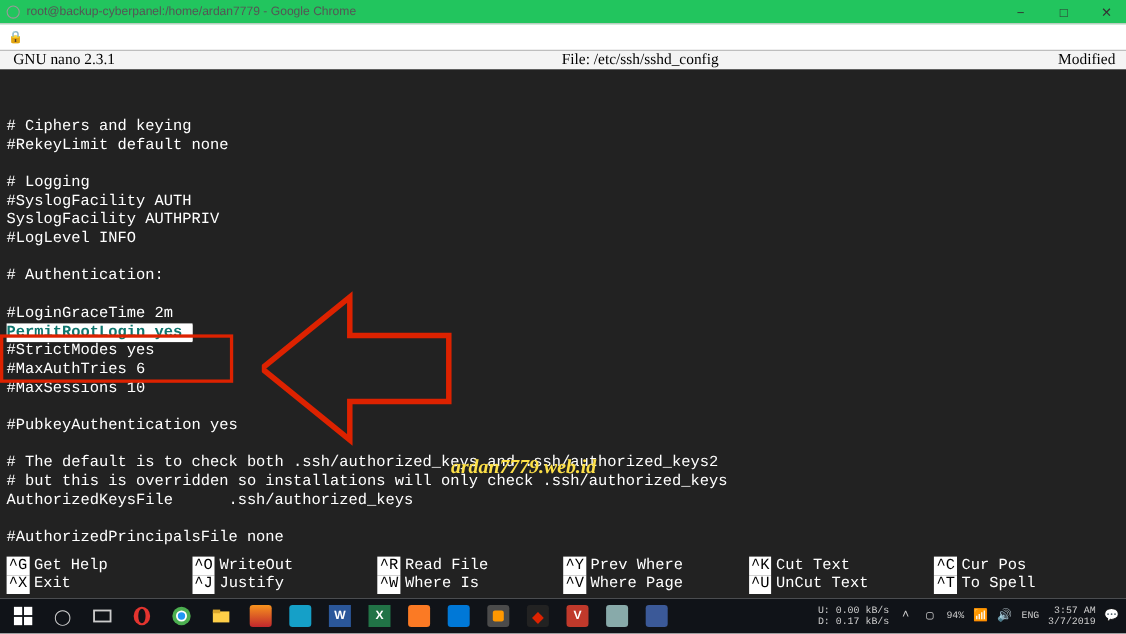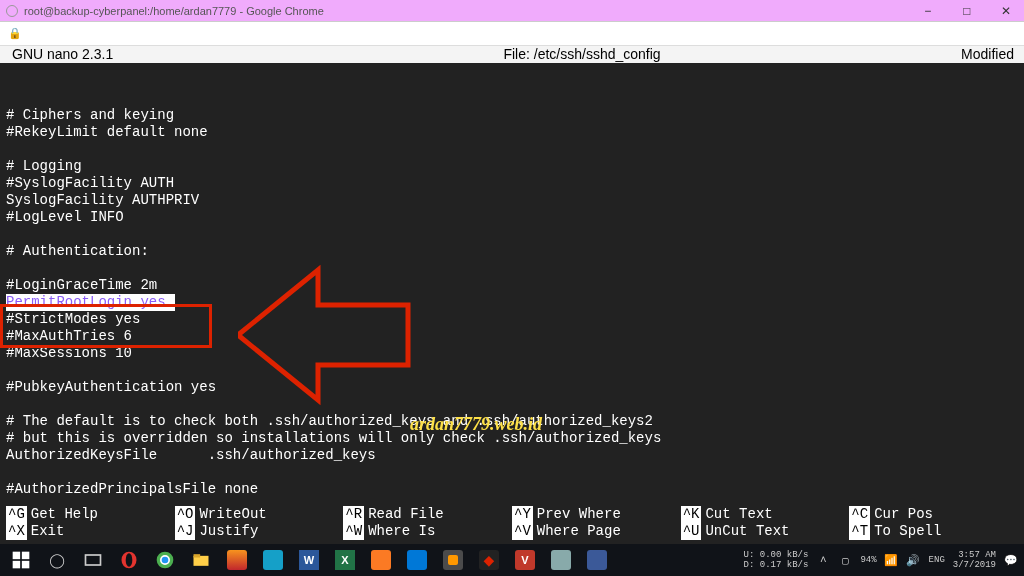--- a/index.html
+++ b/index.html
@@ -1,32 +1,32 @@
 <!DOCTYPE html>
 <html><head>
 <meta charset="utf-8">
 <style>
   * { margin: 0; padding: 0; box-sizing: border-box; }
   html, body { width: 1024px; height: 576px; overflow: hidden; font-family: "Segoe UI", Tahoma, sans-serif; background: #fff; }
   
-  .browser-titlebar { height: 22px; background: #f0abfc; display: flex; align-items: center; justify-content: space-between; font-size: 11px; color: #555; border-bottom: 1px solid #ccc; }
+  .browser-titlebar { height: 22px; background: #22c55e; display: flex; align-items: center; justify-content: space-between; font-size: 11px; color: #555; border-bottom: 1px solid #ccc; }
   .browser-titlebar .left { display: flex; align-items: center; gap: 6px; padding-left: 6px; }
   .browser-titlebar .left .favicon { width: 12px; height: 12px; border-radius: 50%; border: 1px solid #999; display: inline-block; }
   .win-controls span { display:inline-flex; width:36px; height:22px; align-items:center; justify-content:center; font-size:12px; color:#333; }
   .addr-bar { height: 24px; display:flex; align-items:center; font-size:11px; color:#777; padding: 0 8px; gap:8px; border-bottom:1px solid #ddd; }
   .addr-bar .lock-icon { color:#1a8f1a; font-size:11px; }
   .addr-bar .url { flex:1; white-space:nowrap; overflow:hidden; text-overflow:ellipsis; }
   
   .nano { position: relative; background:#222; height:498px; color:#fff; font-family:"Courier New",monospace; font-size:14px; line-height:17px; }
-  .nano-header { background:#f4f4f4; color:#000; height:17px; display:flex; font-size:14px; font-family:Liberation Sans, sans-serif; }
+  .nano-header { background:#f4f4f4; color:#000; height:17px; display:flex; font-size:14px; font-family:Liberation Serif, serif; }
   .nano-header .hl { padding-left:12px; flex:0 0 260px; }
   .nano-header .hc { flex:1; text-align:center; }
   .nano-header .hr { flex:0 0 120px; text-align:right; padding-right:10px; }
   .nano-body { padding: 10px 6px 0 6px; white-space: pre; position:relative; }
-  .highlight-line { display:inline-block; background:#fff; color:#8b5cf6; }
+  .highlight-line { display:inline-block; background:#fff; color:#0f766e;font-weight:bold; }
   .cursor { display:inline-block; width:9px; height:15px; background:#fff; vertical-align:text-bottom; }
   .nano-footer { position:absolute; bottom:0; left:0; right:0; display:grid; grid-template-columns: repeat(6, 1fr); font-size:14px; padding: 0 6px 4px 6px; }
   .nano-footer .cell { display:flex; }
   .nano-footer .key { background:#fff; color:#000; padding:0 2px; margin-right:4px; }
   
   .arrow-annot { position:absolute; top:214px; left:238px; pointer-events:none; }
   .highlight-box { position:absolute; top:258px; left:0; width:212px; height:44px; border:3px solid #d20; pointer-events:none; }
   .watermark { position:absolute; top:370px; left:410px; color:#fde047; font-style:italic; font-weight:bold; font-size:18px; font-family: Georgia, serif; pointer-events:none; }
   
   .taskbar { height:32px; background:#101318; display:flex; align-items:center; color:#fff; font-size:10px; position:relative; }

